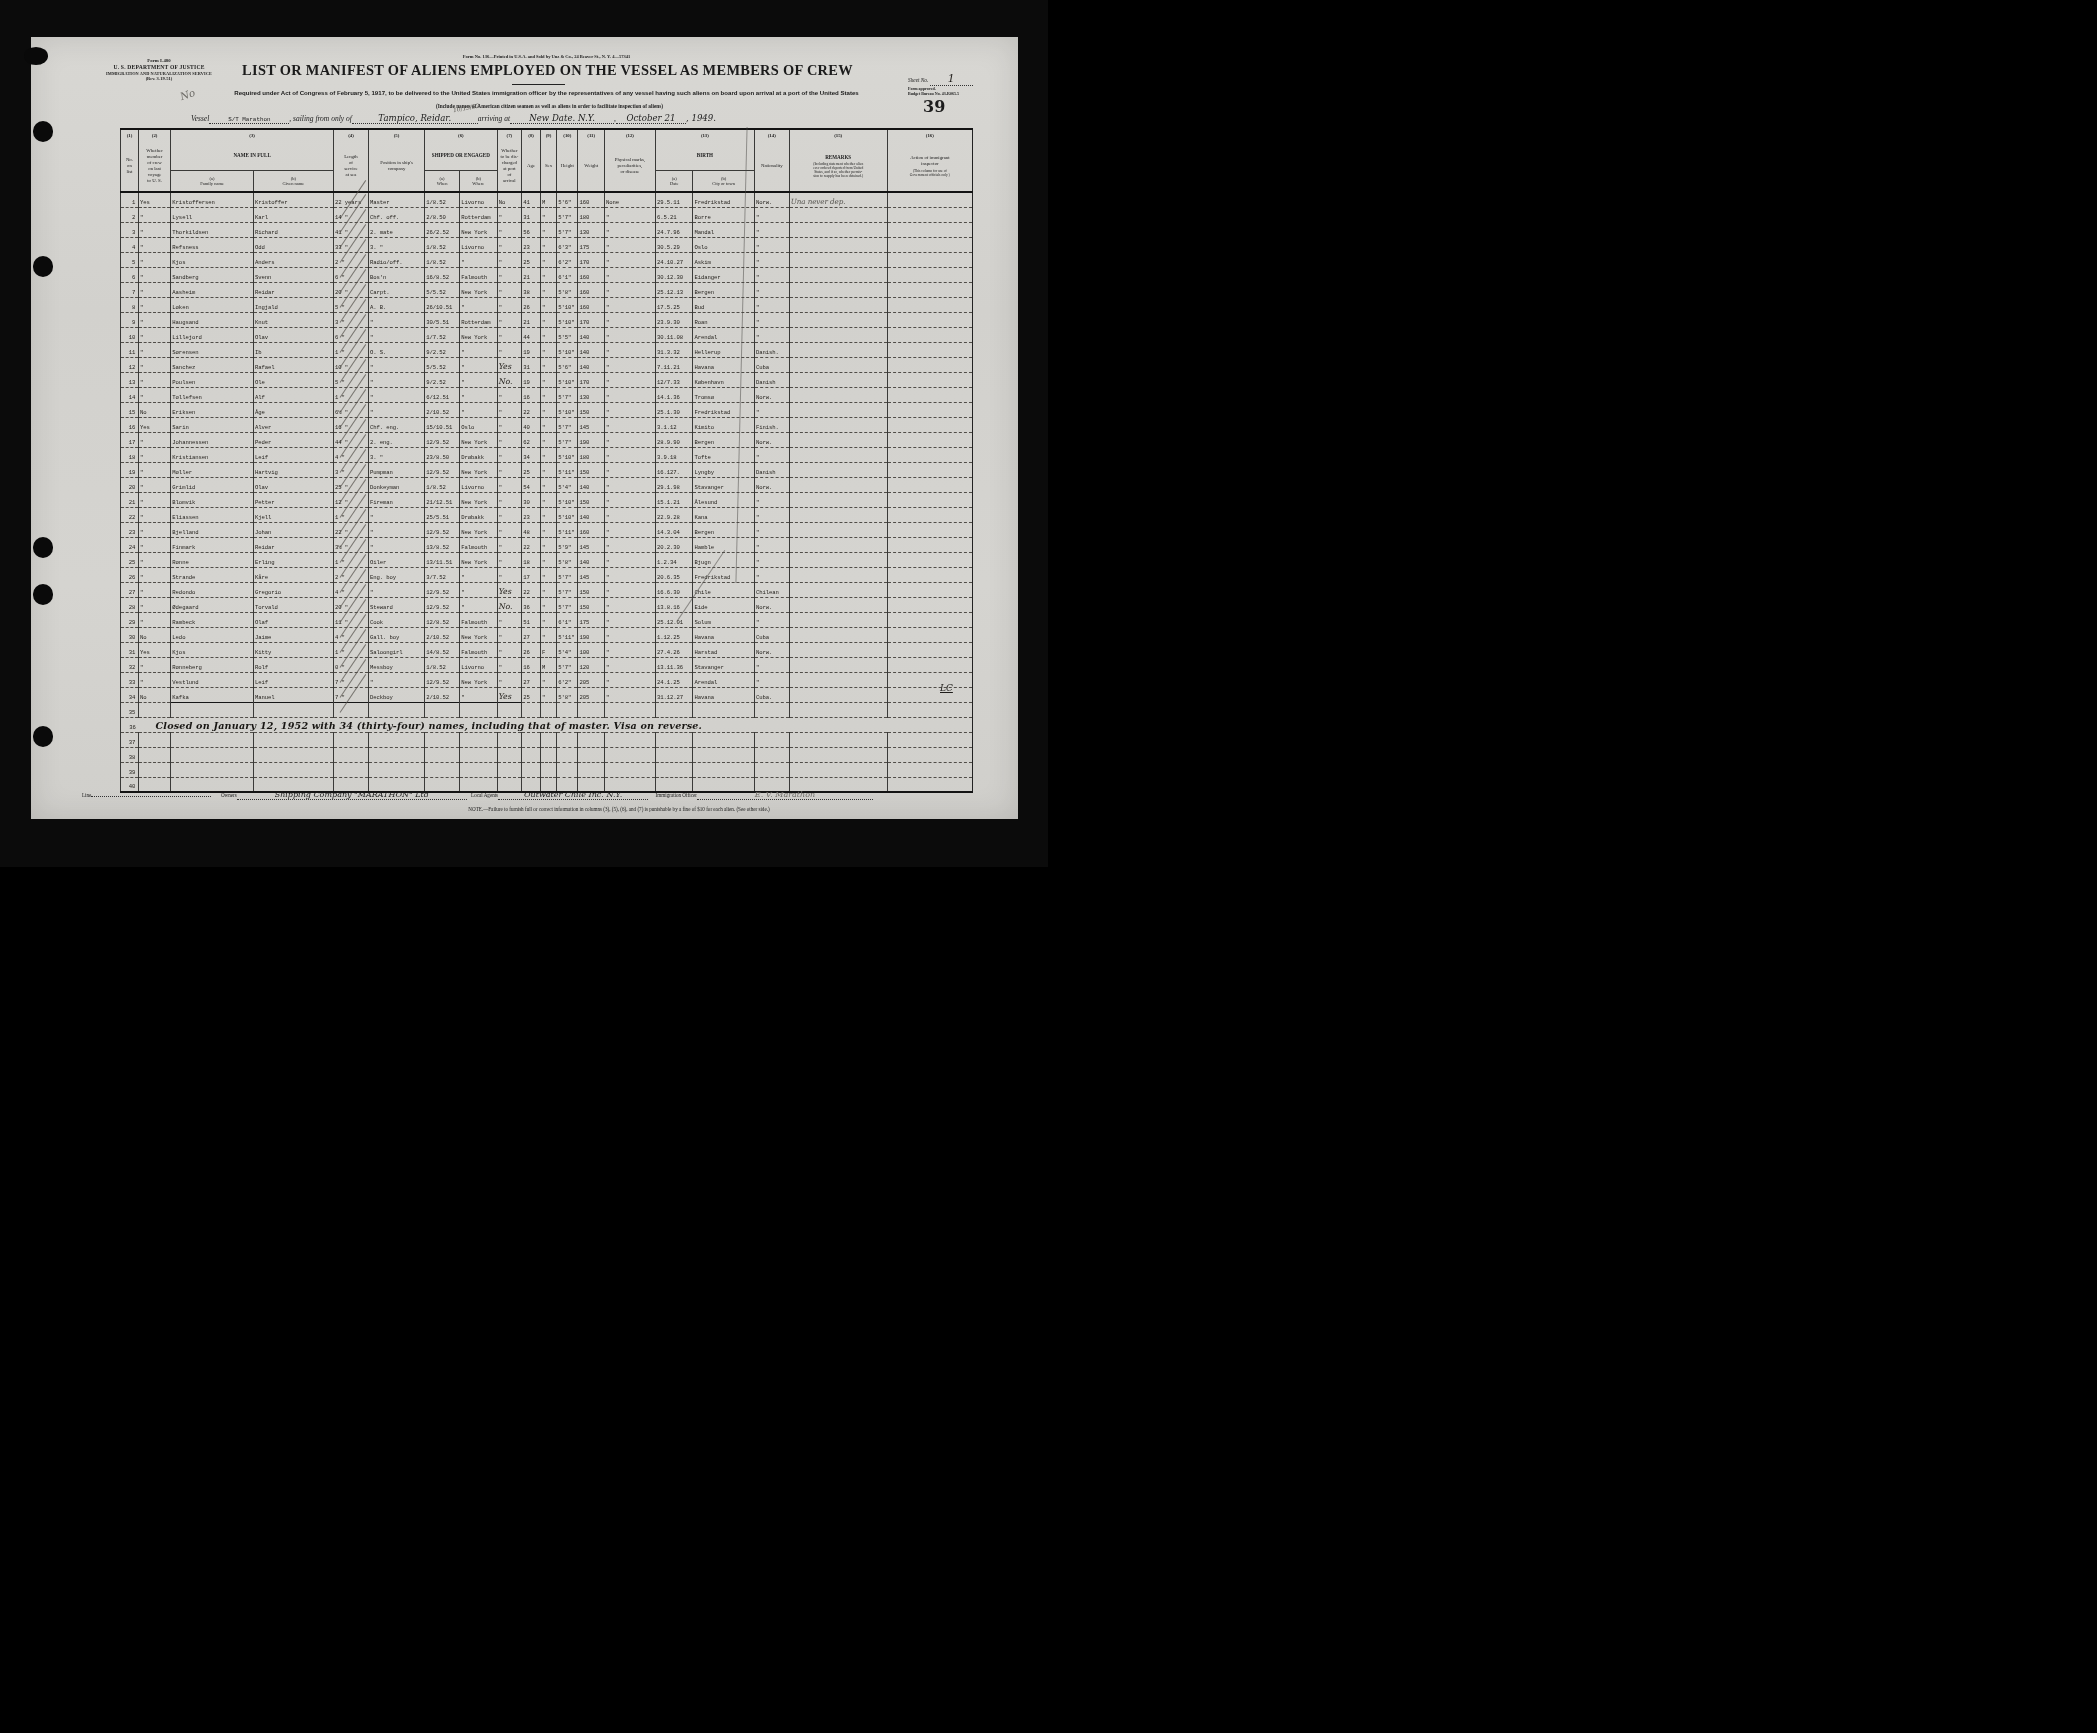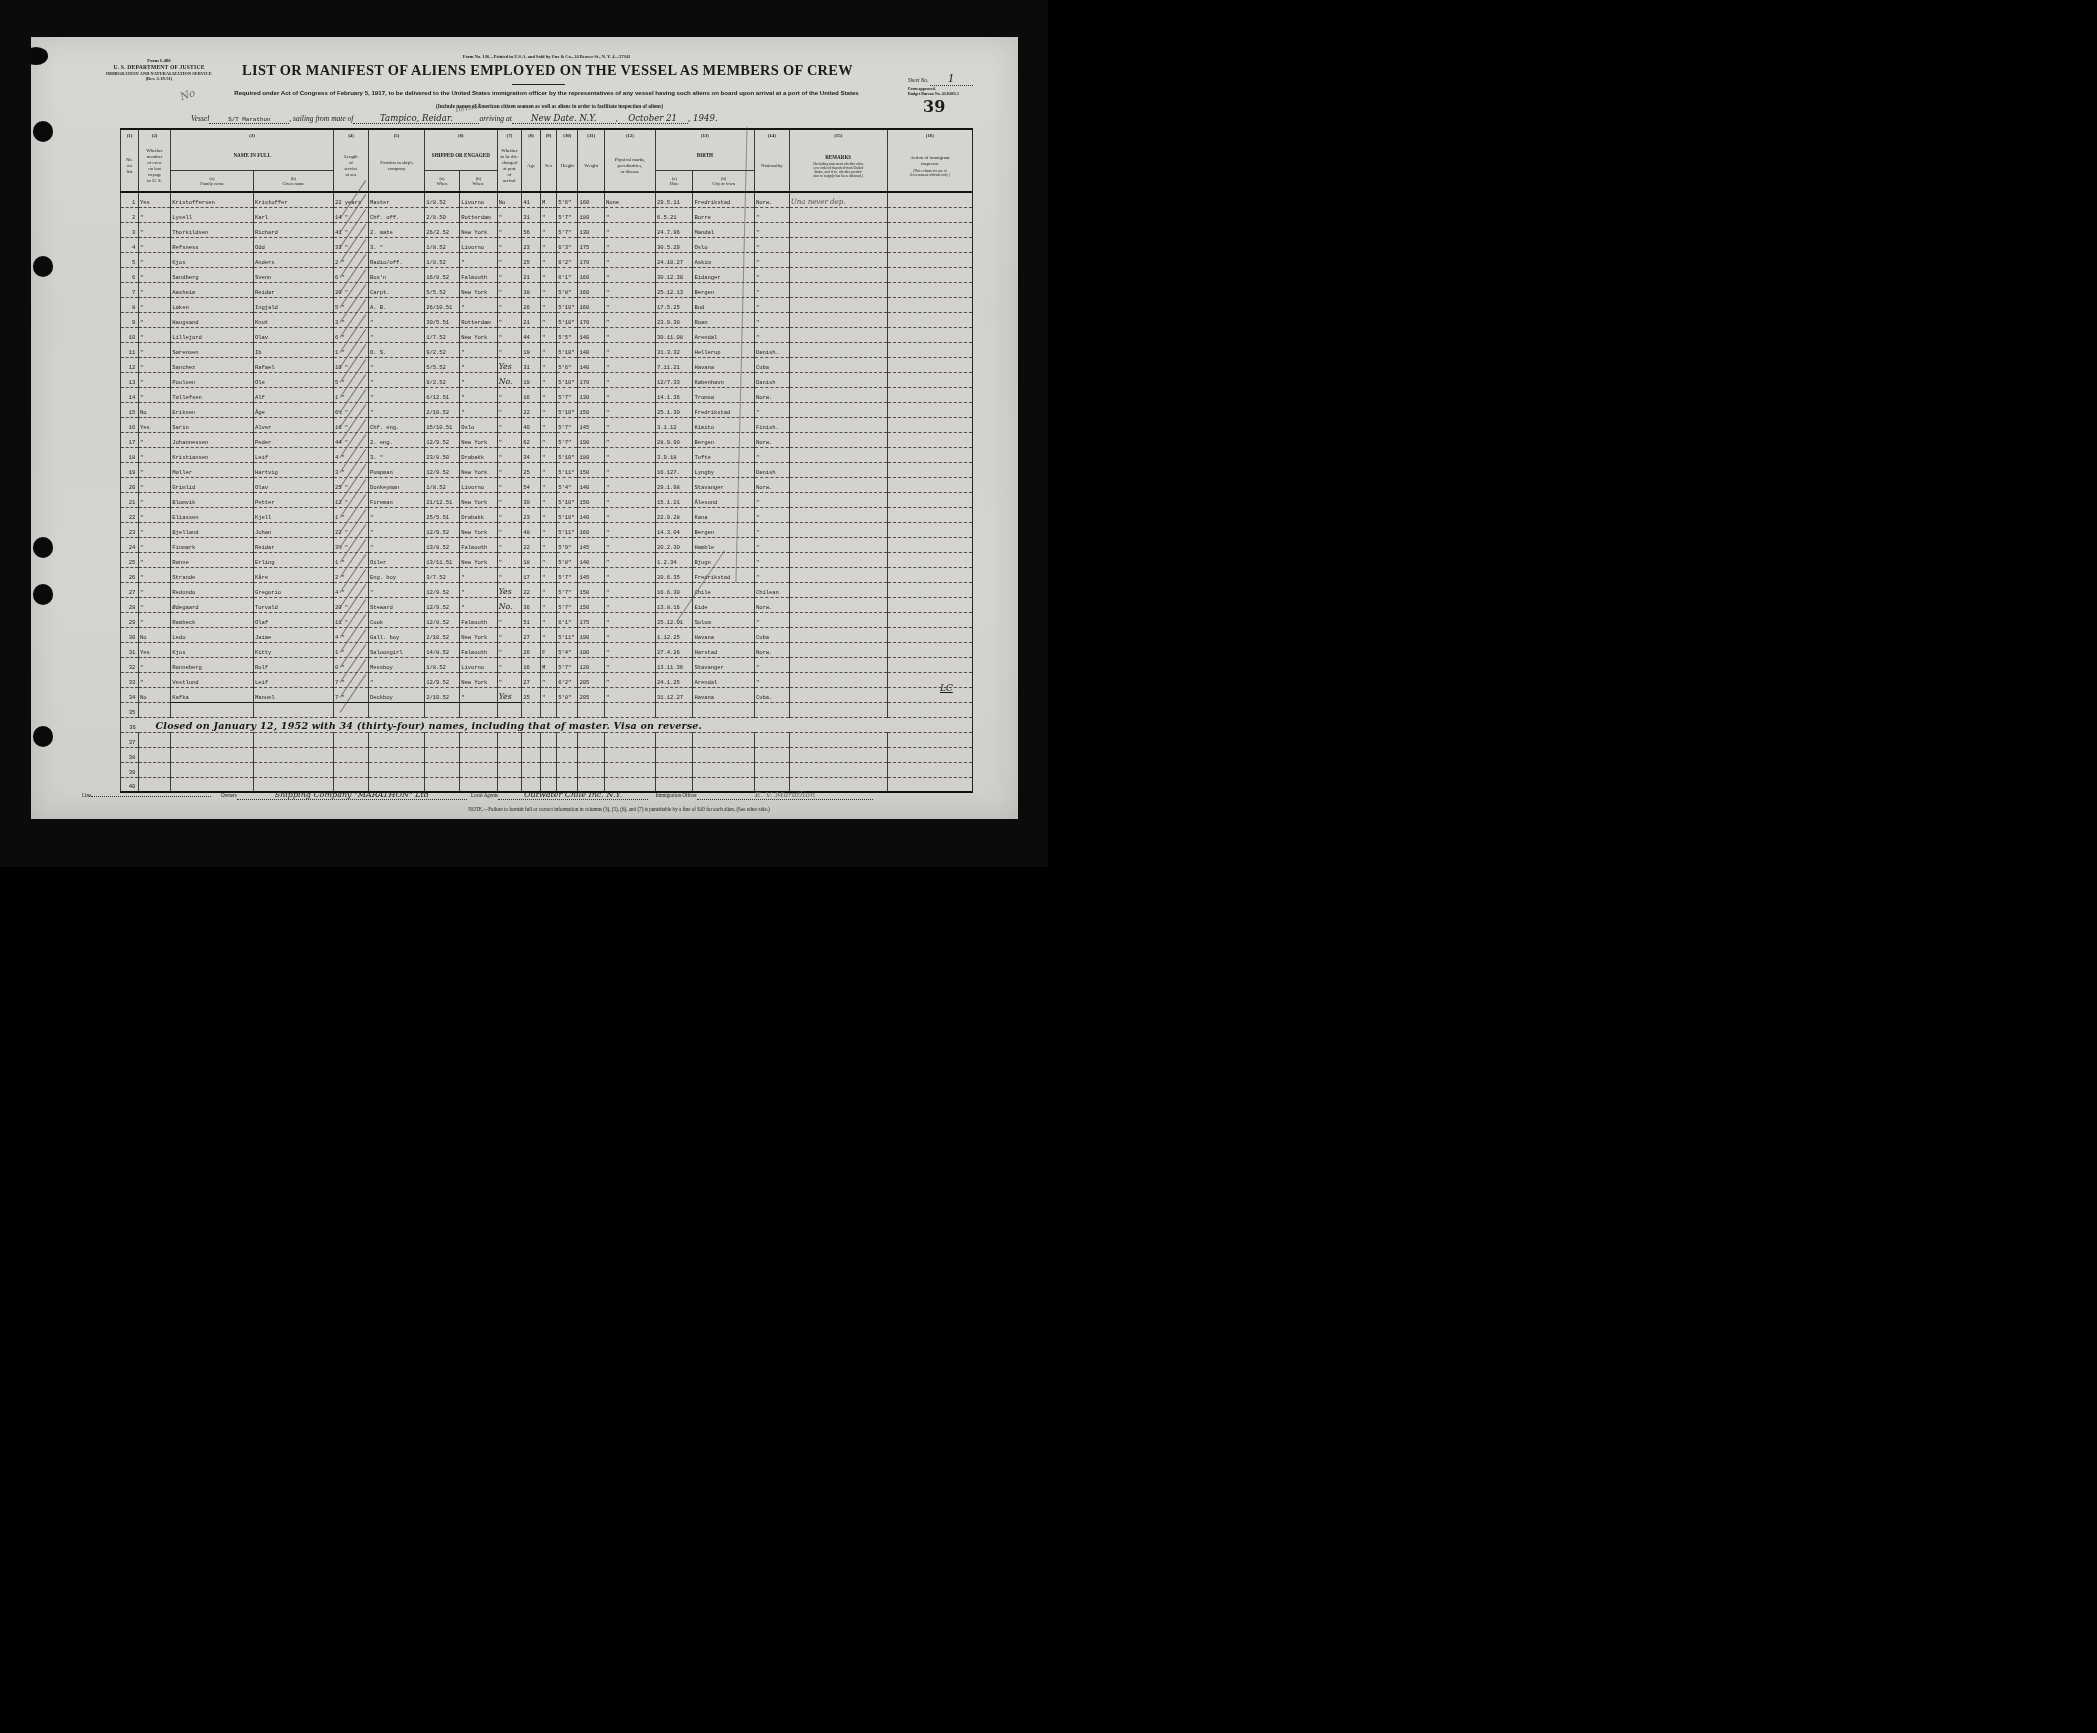--- a/index.html
+++ b/index.html
@@ -123,21 +123,21 @@
     </div>
     <div class="stamp39">39</div>
 
     <div class="req-line">Required under Act of Congress of February 5, 1917, to be delivered to the United States immigration officer by the representatives of any vessel having such aliens on board upon arrival at a port of the United States</div>
     <div class="incl-line">(Include names of American citizen seamen as well as aliens in order to facilitate inspection of aliens)</div>
     <div class="pencil-no hw pencil">No</div>
 
     <div class="vessel">
       <span>Vessel</span>
       <span class="fill tw" style="width:80px;">S/T Marathon</span>
-      <span>, sailing from mate of</span>
+      <span>, sailing from only of</span>
       <span class="fill port-wrap" style="width:126px;">
         <span class="hwv">Tampico, Reidar.</span>
         <span class="port-date hw">10/13/52</span>
       </span>
       <span>arriving at</span>
       <span class="fill" style="width:104px;"><span class="hwv">New Date. N.Y.</span></span>
       <span>,</span>
       <span class="fill" style="width:70px;"><span class="hwv">October 21</span></span>
       <span class="hwv">, 1949.</span>
     </div>

